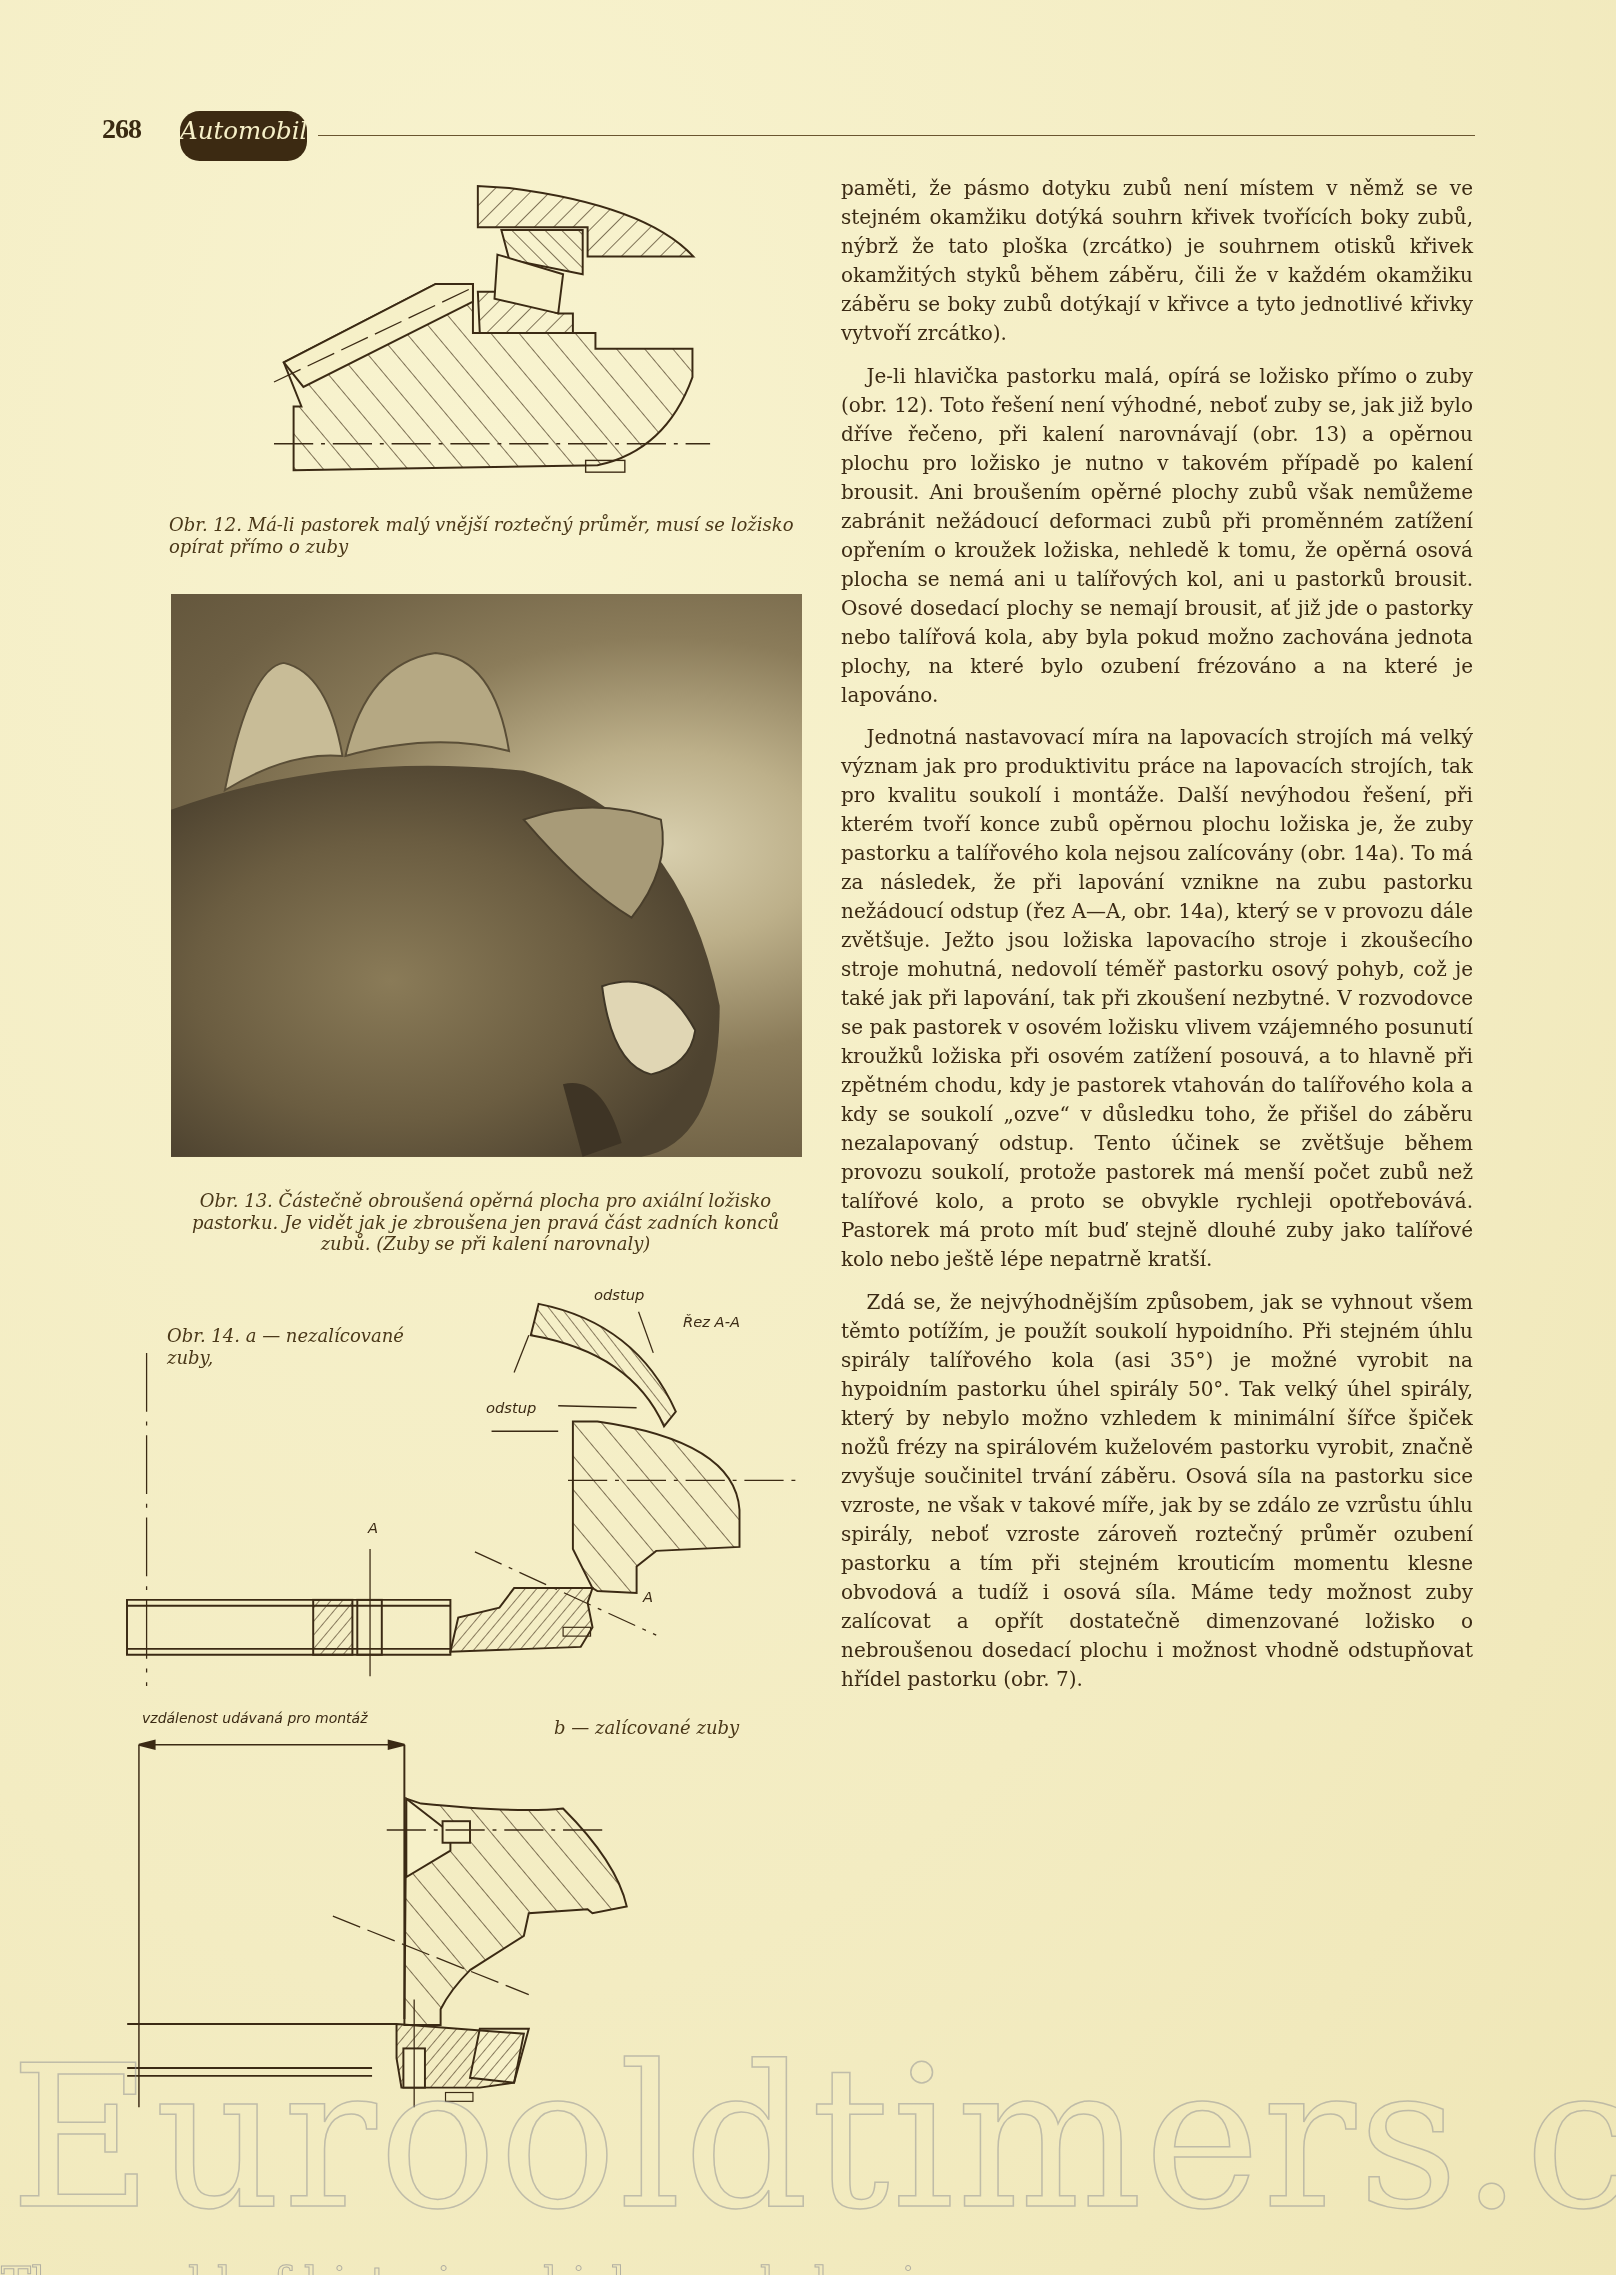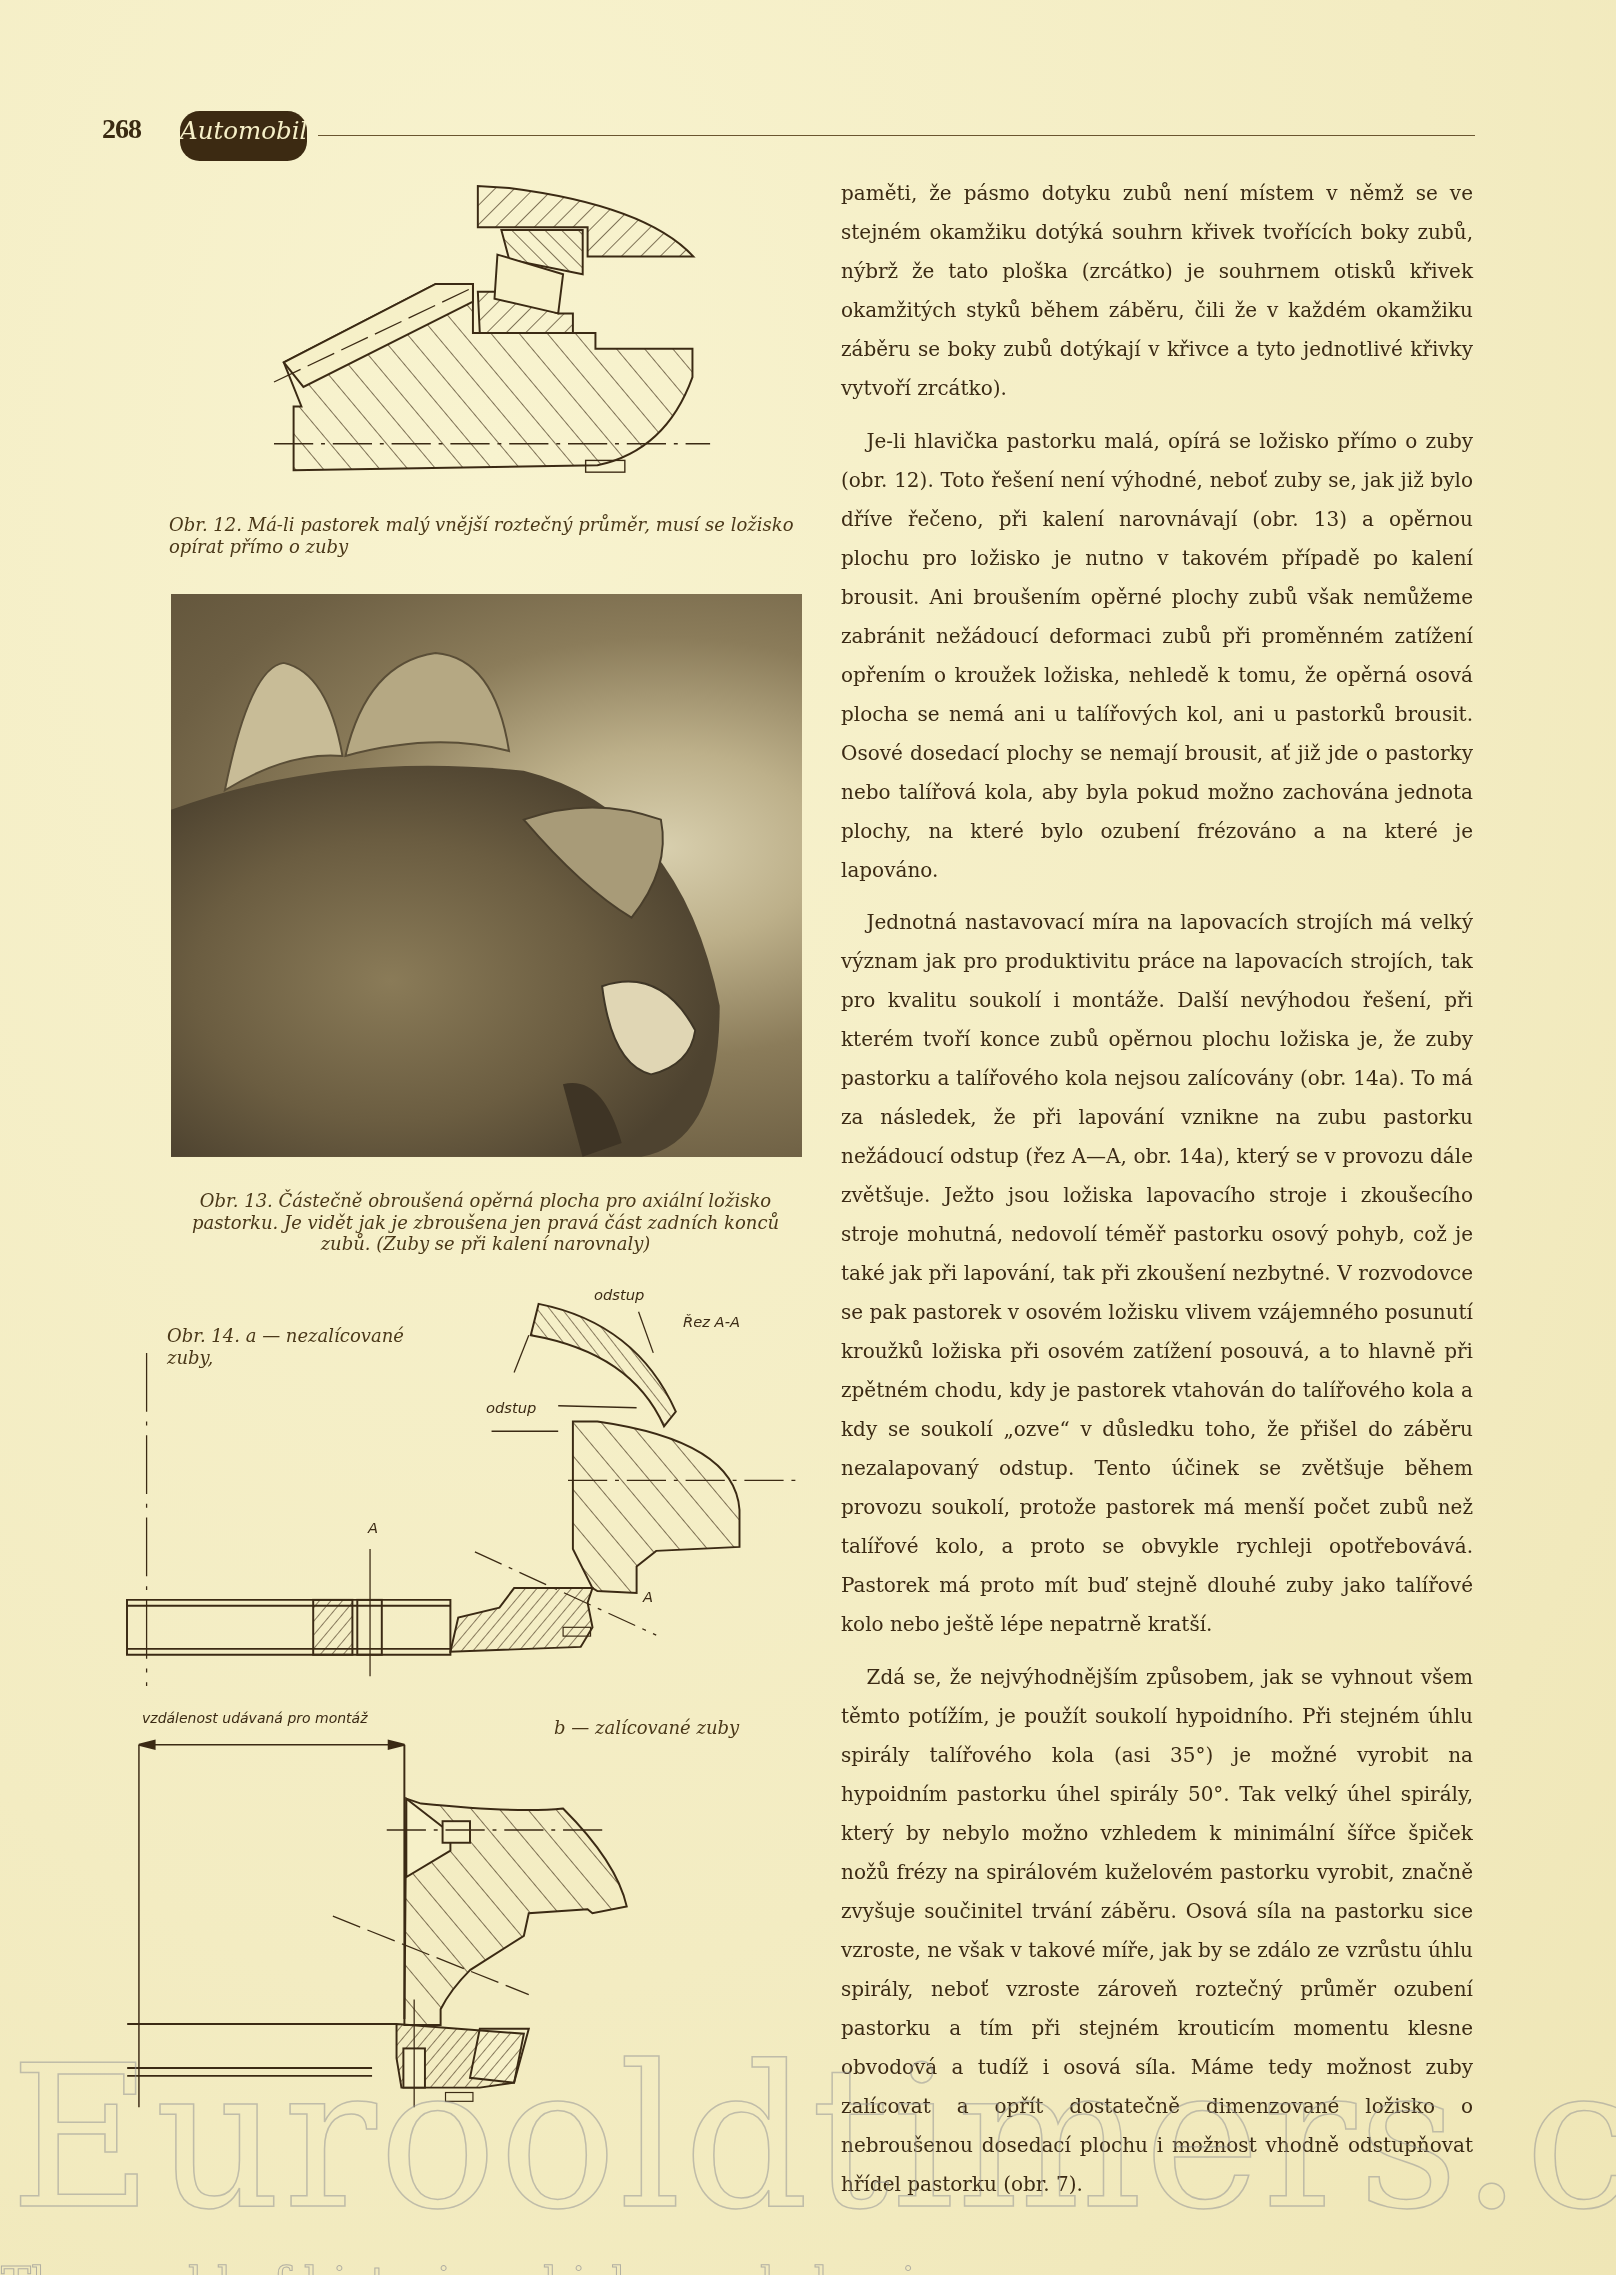--- a/index.html
+++ b/index.html
@@ -8,21 +8,21 @@
   .page{position:absolute;inset:0;background:
         radial-gradient(ellipse at 30% 20%,#f8f3cf 0%,#f3ecc2 60%,#efe6b6 100%);}
   .header{position:absolute;left:102px;top:111px;right:141px;height:43px;}
   .pgnum{position:absolute;left:0;top:2px;font-family:Liberation Serif, serif;
          font-weight:bold;font-size:28px;color:#3a2a12;letter-spacing:-1px;}
   .logo{position:absolute;left:78px;top:0;width:127px;height:50px;background:#3c2a12;border-radius:19.6px;
         color:#f6f0c8;font-family:"DejaVu Serif",serif;font-style:italic;font-size:24.5px;
         line-height:39px;text-align:center;}
   .rule{position:absolute;left:216px;right:0;top:23.5px;border-top:1.5px solid #6a5530;}
   .col-right{position:absolute;left:841px;top:174px;width:632px;font-family:"DejaVu Serif",serif;
-        font-size:20px;line-height:39px;color:#3b2a14;text-align:justify;hyphens:manual;}
+        font-size:20px;line-height:29px;color:#3b2a14;text-align:justify;hyphens:manual;}
   .col-right p{margin:0 0 13.7px 0;text-indent:25.5px;}
   .col-right p.first{text-indent:0;}
   .cap{position:absolute;font-style:italic;font-size:18px;line-height:21.6px;color:#4a3819;
        font-family:"DejaVu Serif",serif;}
   .cap12{left:169px;top:514px;width:637px;text-align:left;}
   .cap13{left:167px;top:1190px;width:637px;text-align:center;}
   .cap14a{left:167px;top:1325px;width:255px;}
   .cap14b{left:554px;top:1717px;width:265px;}
   .lbl{position:absolute;font-style:italic;font-size:14.7px;color:#3b2a14;font-family:"DejaVu Sans",sans-serif;}
   .photo{position:absolute;left:171px;top:594px;width:631px;height:563px;overflow:hidden;

